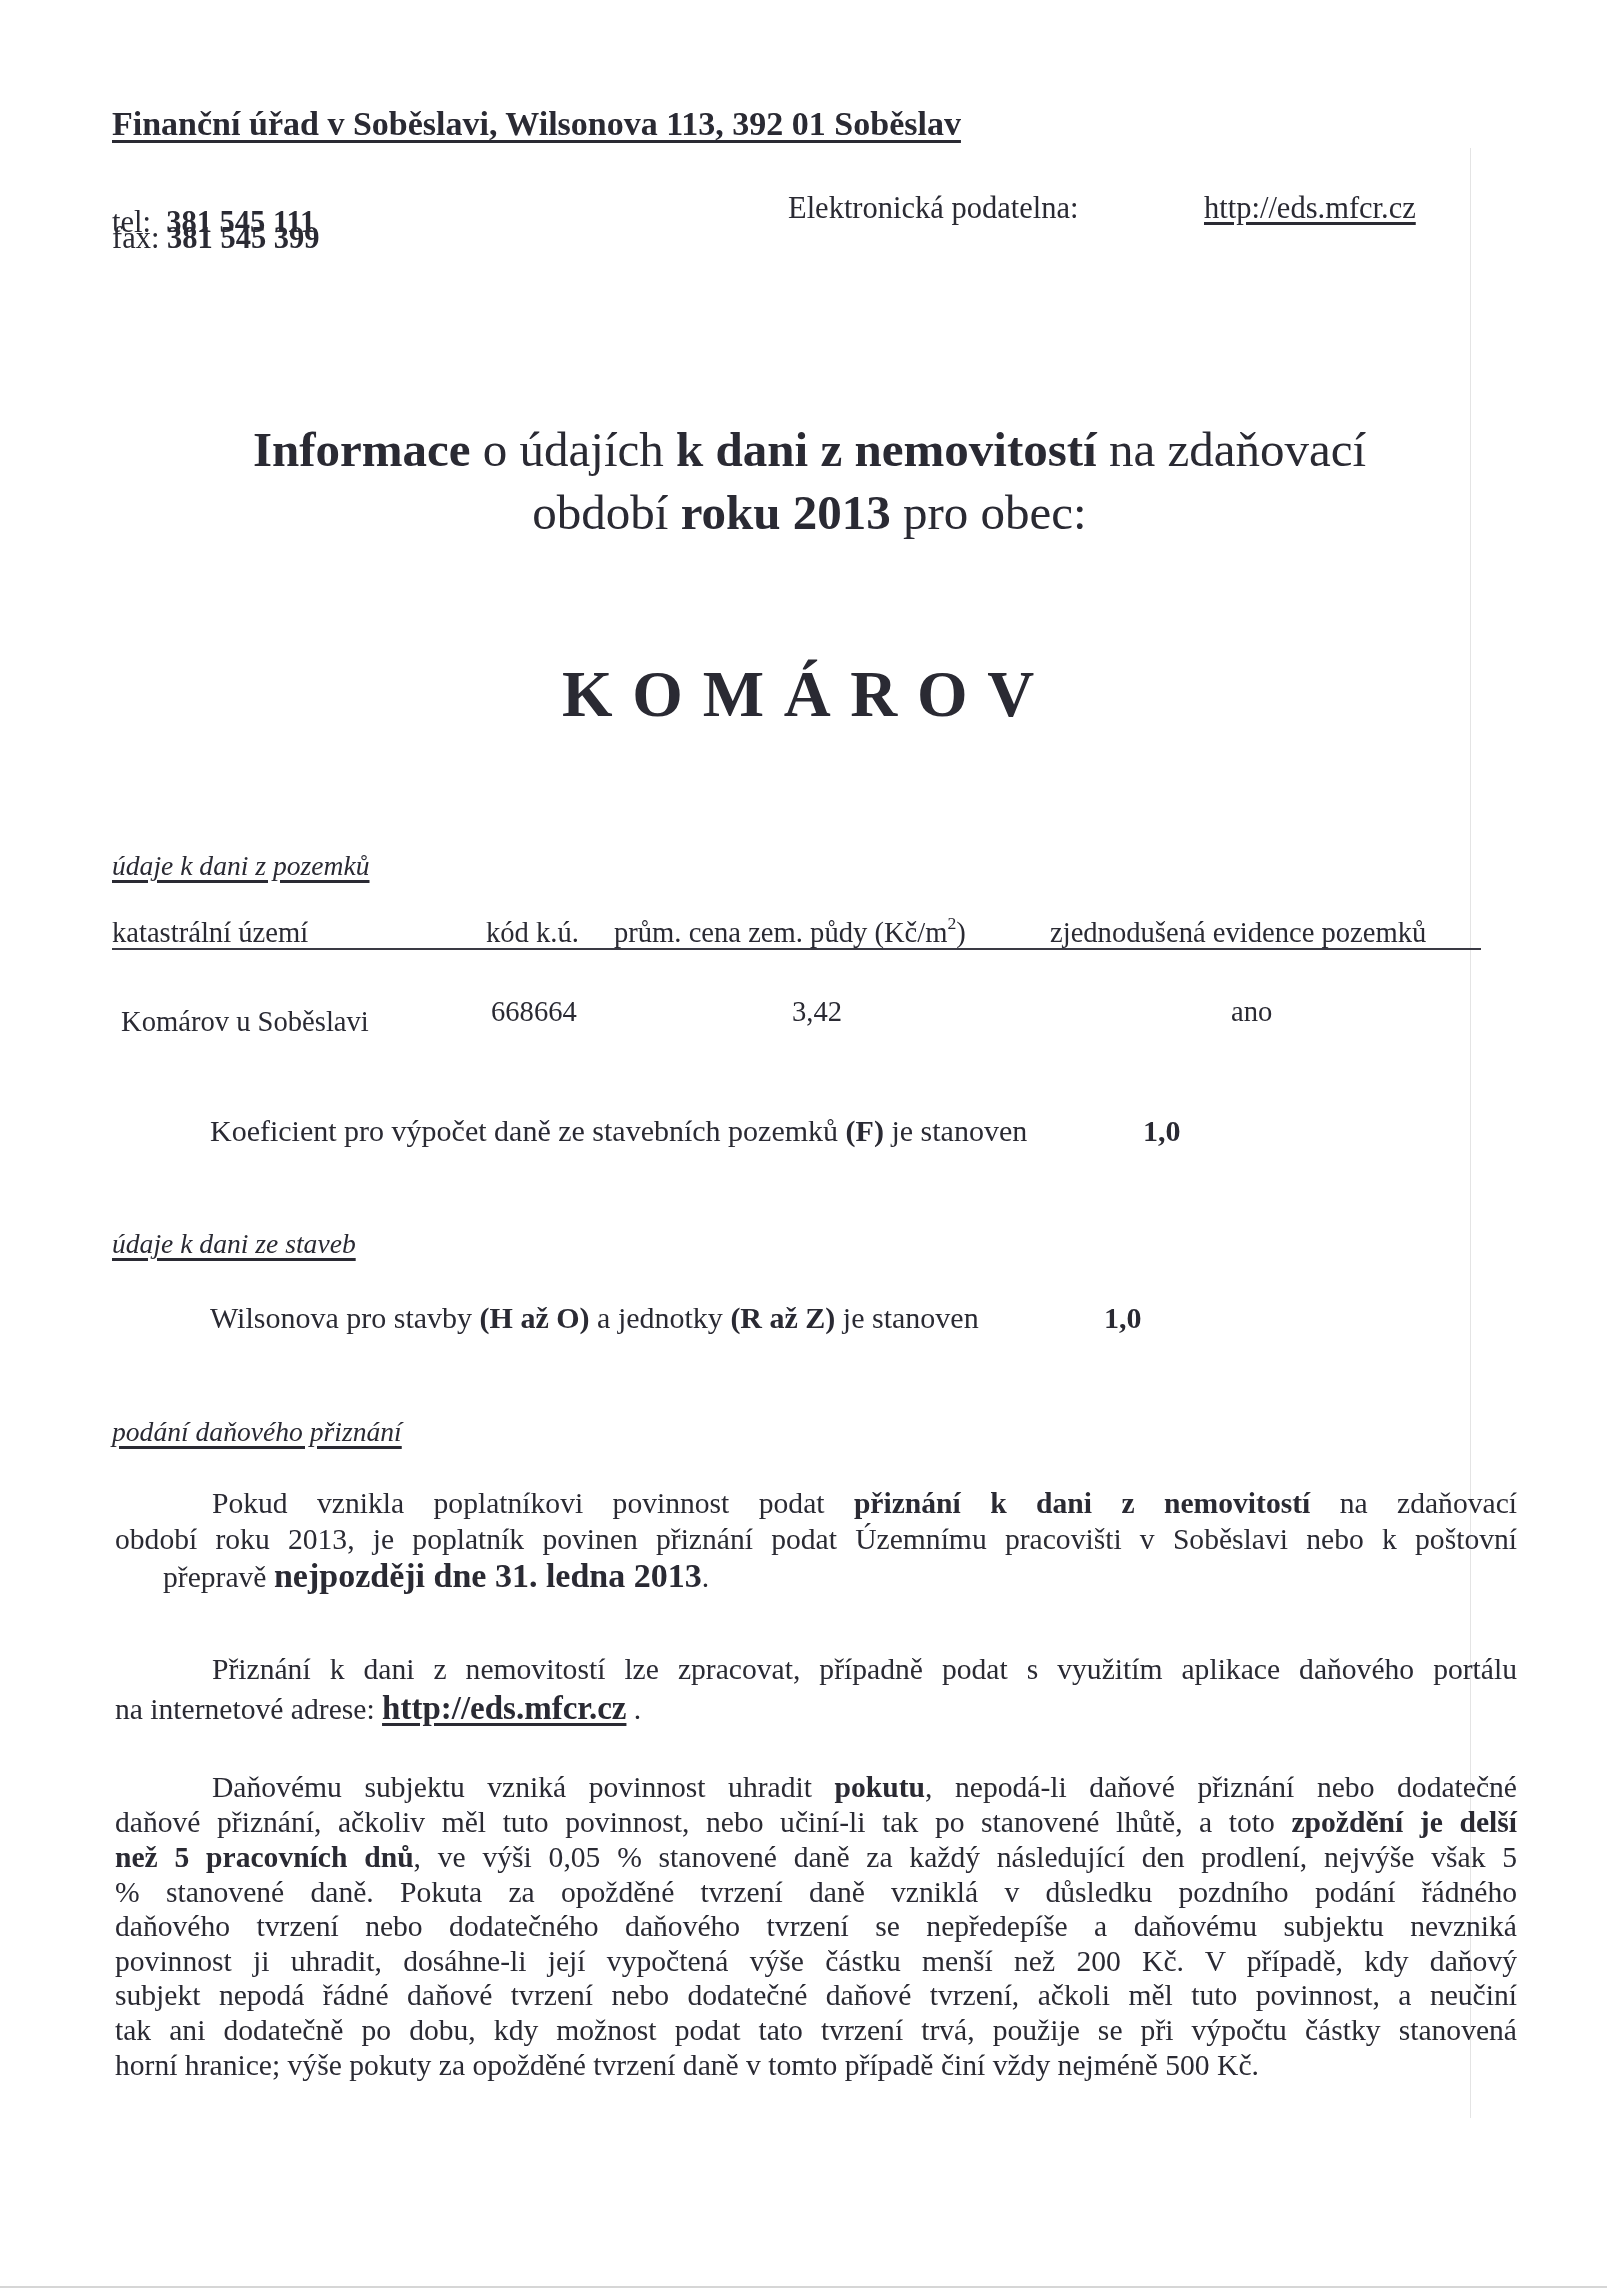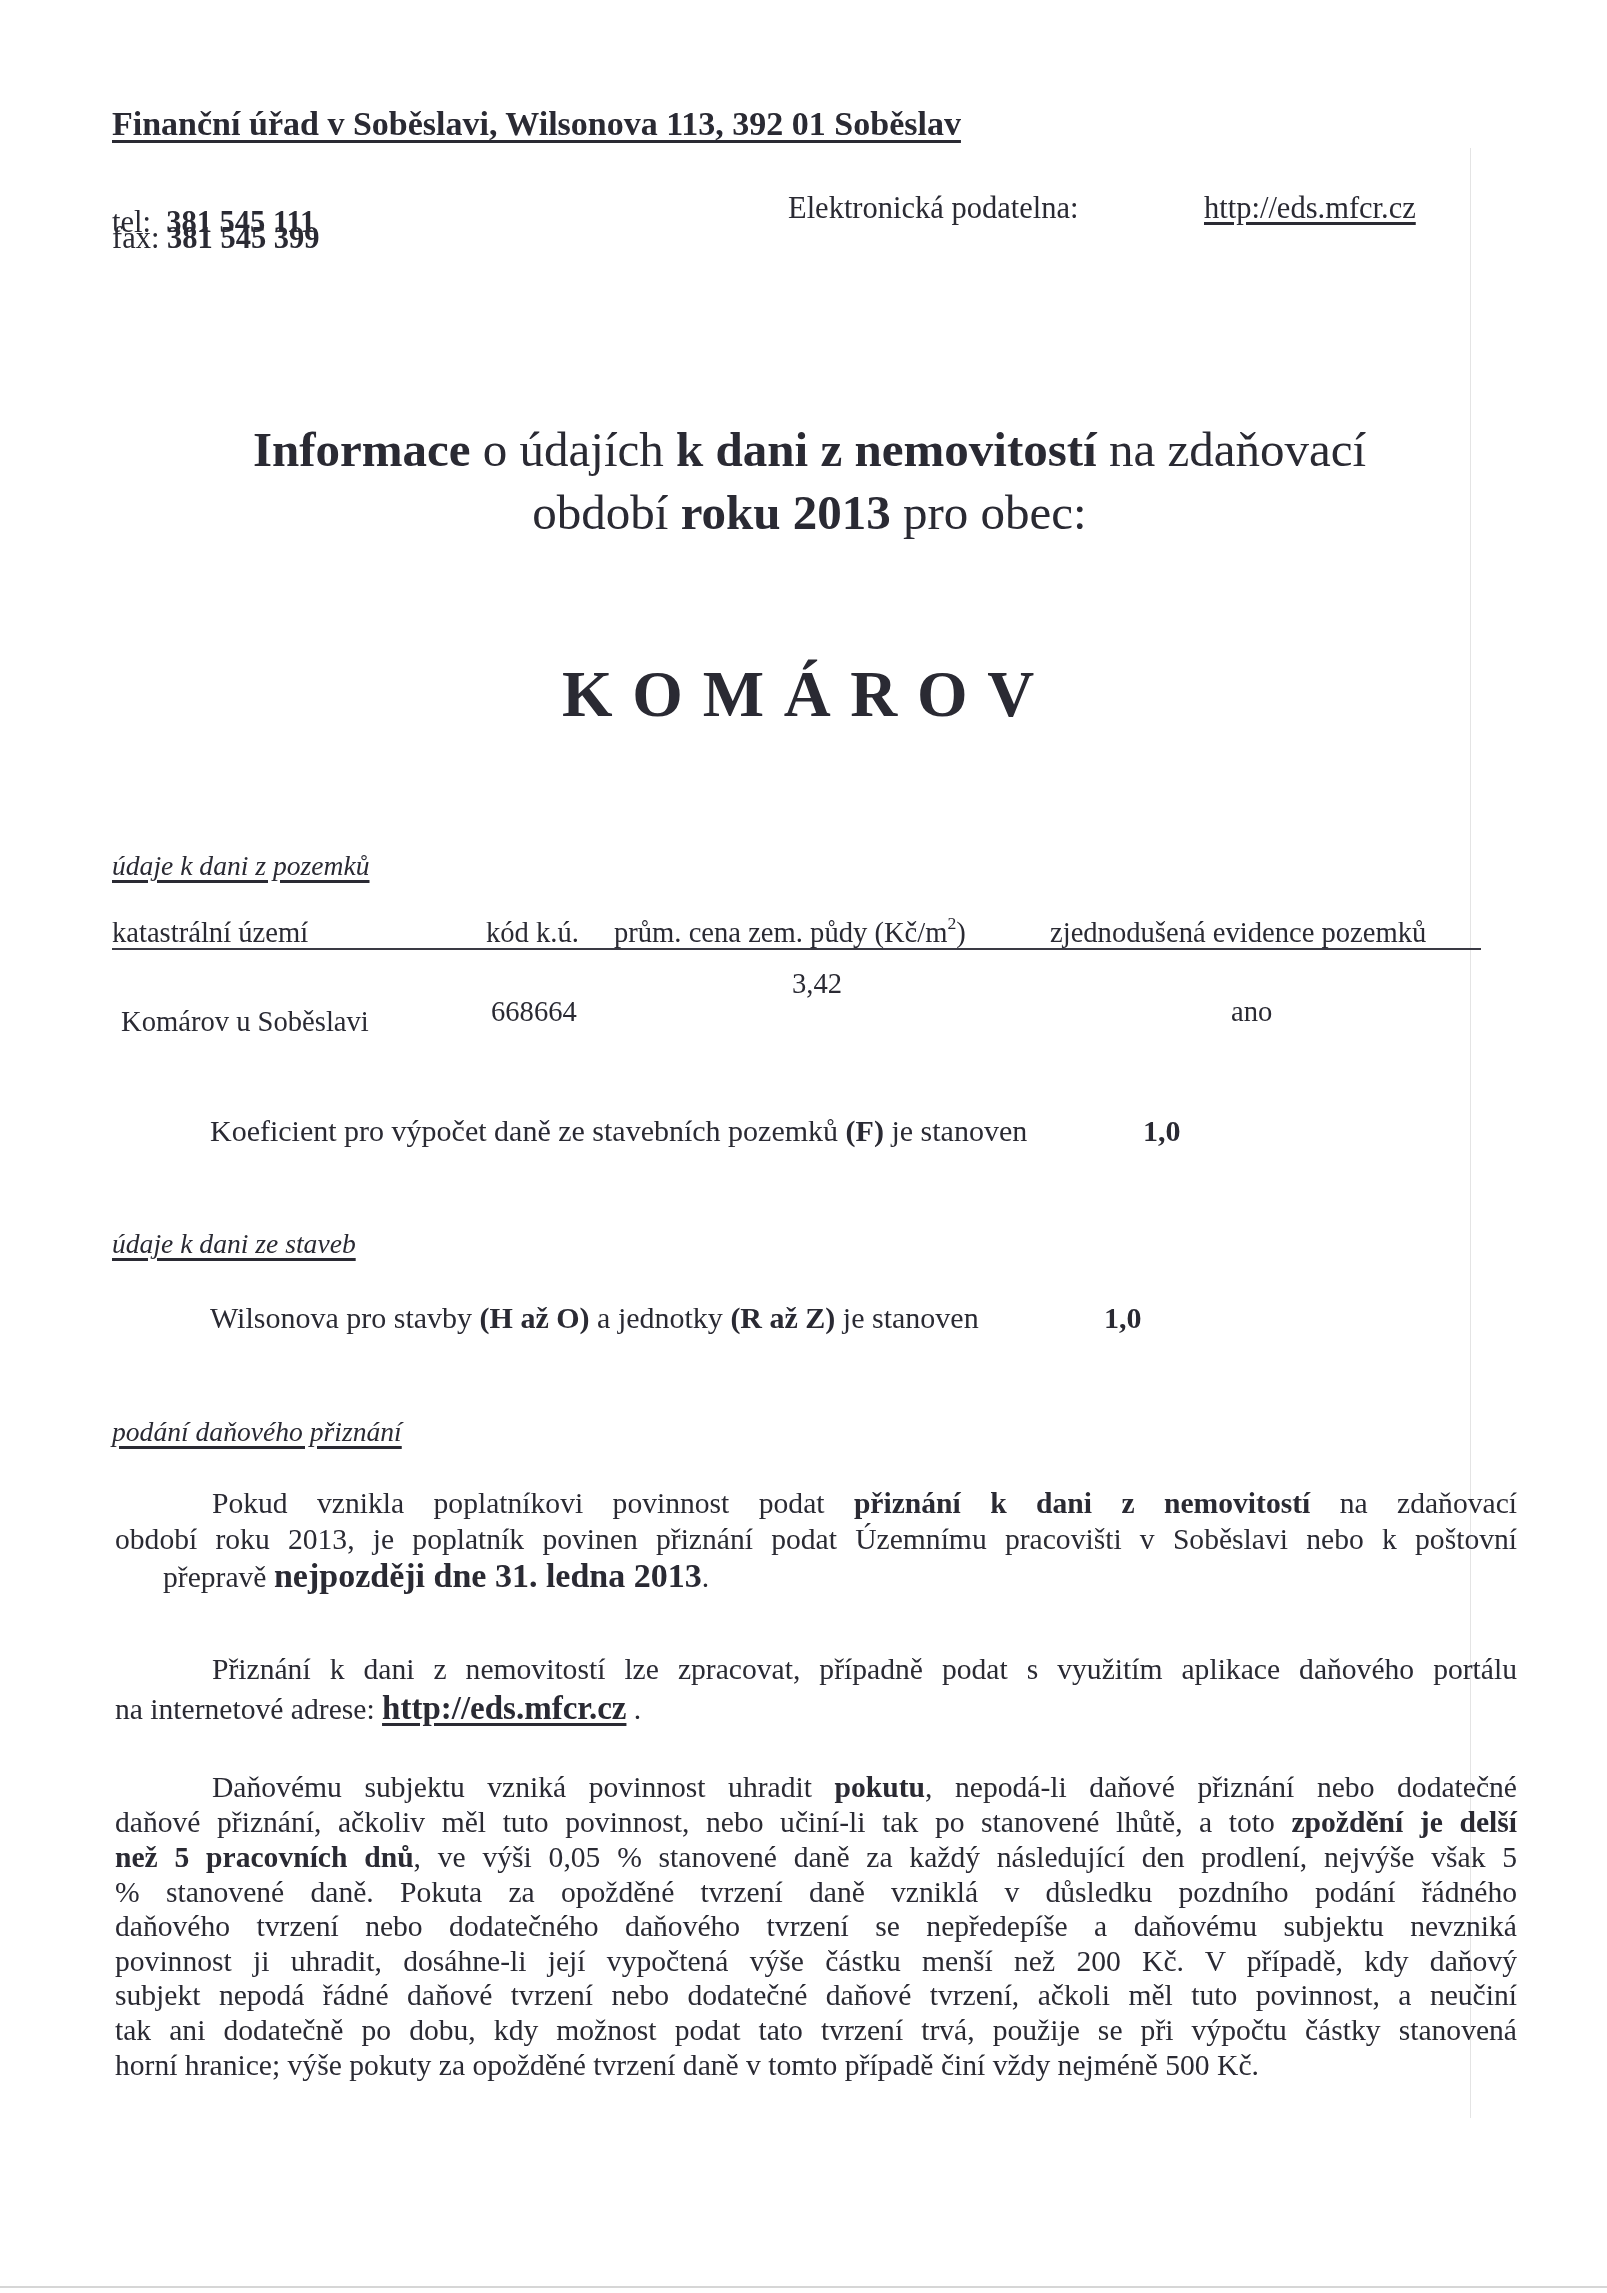--- a/index.html
+++ b/index.html
@@ -53,21 +53,21 @@
 
 <div class="abs tbl" style="left:112px; top:919px;">katastrální území</div>
 <div class="abs tbl" style="left:486px; top:919px;">kód k.ú.</div>
 <div class="abs tbl" style="left:614px; top:919px;"><span>prům. cena zem. půdy (Kč/m</span><span class="sup">2</span><span>)</span></div>
 <div class="abs tbl" style="left:1050px; top:919px;">zjednodušená evidence pozemků</div>
 <div class="tbl-rule"></div>
 
 <div>
   <div class="abs tbl" style="left:121px; top:1008px;">Komárov u Soběslavi</div>
   <div class="abs tbl" style="left:491px; top:998px;">668664</div>
-  <div class="abs tbl" style="left:792px; top:970px;">3,42</div>
+  <div class="abs tbl" style="left:792px; top:998px;">3,42</div>
   <div class="abs tbl" style="left:1231px; top:998px;">ano</div>
 </div>
 
 <div class="abs coef" style="left:210px; top:1116px;"><span>Koeficient pro výpočet daně ze stavebních pozemků </span><span class="b">(F)</span><span> je stanoven</span></div>
 <div class="abs coef b" style="left:1143px; top:1116px;">1,0</div>
 
 <div class="abs sec" style="top:1230px;">údaje k dani ze staveb</div>
 <div class="abs coef" style="left:210px; top:1303px;"><span>Wilsonova pro stavby </span><span class="b">(H až O)</span><span> a jednotky </span><span class="b">(R až Z)</span><span> je stanoven</span></div>
 <div class="abs coef b" style="left:1104px; top:1303px;">1,0</div>
 

